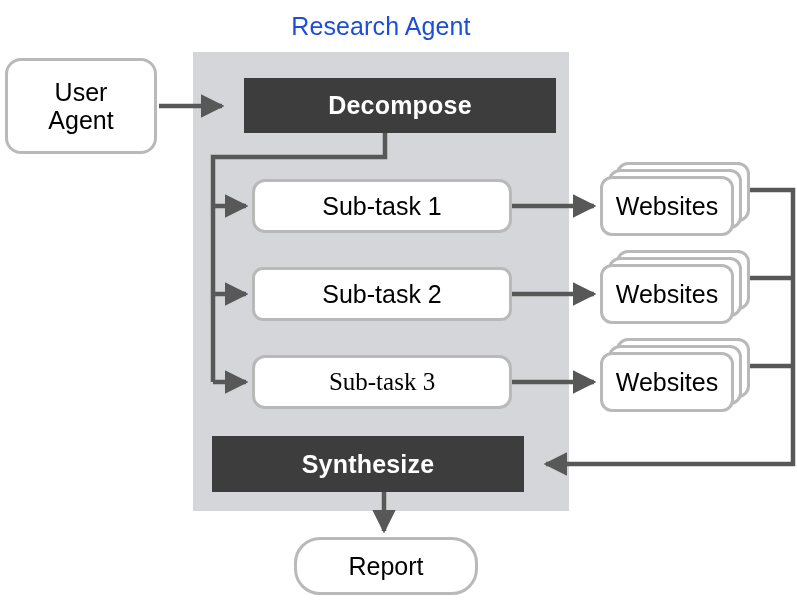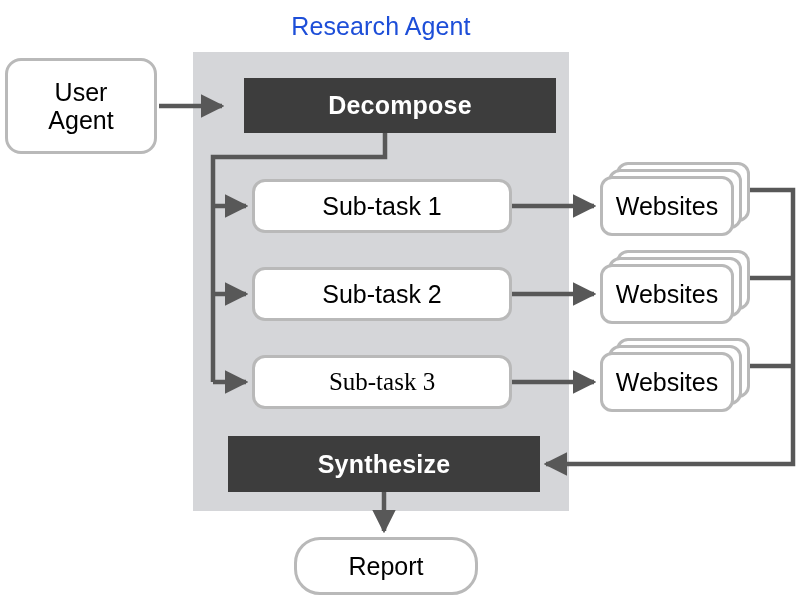--- a/index.html
+++ b/index.html
@@ -64,21 +64,21 @@
     letter-spacing: 0.2px;
   }
   .box-decompose {
     left: 228px;
     top: 78px;
     width: 312px;
     height: 55px;
     margin-left: 16px;
   }
   .box-synthesize {
-    left: 228px;
+    left: 212px;
     top: 436px;
     width: 312px;
     height: 56px;
   }
 
   
   .light-box {
     position: absolute;
     background: #ffffff;
     border: 3px solid #b9b9b9;
@@ -100,21 +100,21 @@
     border-radius: 16px;
     flex-direction: column;
   }
   .box-user-prompt span { display: block; }
   .box-subtask {
     left: 252px;
     width: 260px;
     height: 54px;
   }
   .subtask-1 { top: 179px; }
-  .subtask-2 { top: 267px; }
+  .subtask-2 { top: 267px; border-radius: 11px; }
   .subtask-3 { top: 355px; font-family: Liberation Serif, serif; }
   .box-report {
     left: 294px;
     top: 537px;
     width: 184px;
     height: 58px;
     border-radius: 26px;
   }
 
   

